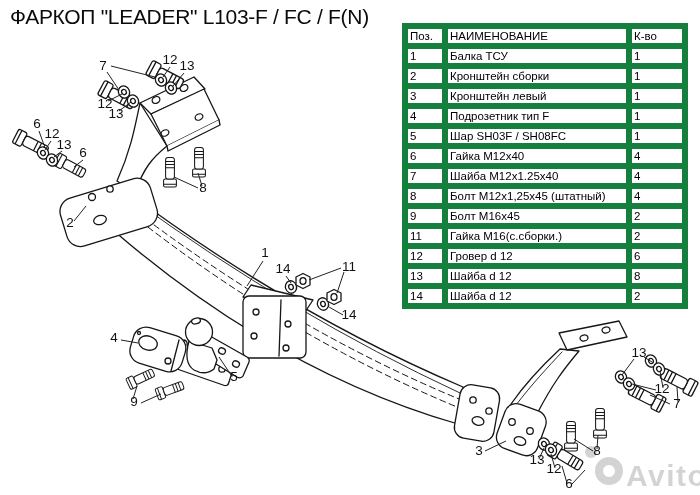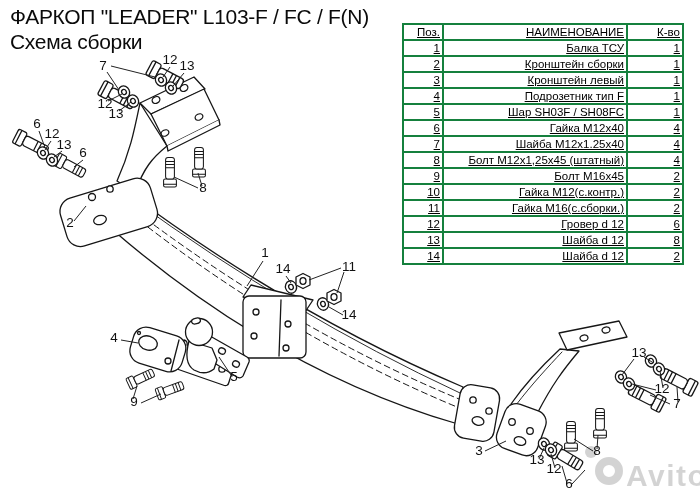--- a/index.html
+++ b/index.html
@@ -3,22 +3,22 @@
 <meta charset="utf-8">
 <style>
   html,body{margin:0;padding:0;background:#fff;}
   .stage{position:relative;width:700px;height:495px;background:#fff;overflow:hidden;
          font-family:"Liberation Sans",sans-serif;color:#000;}
   .stage svg{position:absolute;left:0;top:0;}
   .title{position:absolute;left:10px;top:5px;font-size:21px;line-height:1.17;
          letter-spacing:-0.3px;color:#0a0a0a;}
   table.parts{position:absolute;left:402px;top:23px;width:280px;border-collapse:collapse;
          border:1.5px solid #000;font-size:11.5px;table-layout:fixed;}
-  table.parts th,table.parts td{border:2px solid #15803d;text-align:right;padding:0 2px;
-         height:14px;line-height:1.1;white-space:nowrap;overflow:hidden;font-weight:normal;text-decoration:underline;}
+  table.parts th,table.parts td{border:6px solid #15803d;text-align:left;padding:0 2px;
+         height:14px;line-height:1.1;white-space:nowrap;overflow:hidden;font-weight:normal;}
   col.c-pos{width:40px;} col.c-name{width:184px;} col.c-qty{width:56px;}
   .art{stroke:#161616;stroke-width:1.3;fill:#fff;stroke-linejoin:round;stroke-linecap:round;}
   .thin{stroke:#161616;stroke-width:0.9;fill:none;}
   .dash{stroke:#161616;stroke-width:1;fill:none;stroke-dasharray:6 4;}
   .lead{stroke:#222;stroke-width:1;}
   .co{font-family:"Liberation Sans",sans-serif;font-size:13.5px;fill:#111;}
   .wm-text{font-family:"Liberation Sans",sans-serif;font-weight:bold;font-size:30px;letter-spacing:1.5px;}
 </style>
 </head>
 <body>
@@ -223,21 +223,20 @@
 
     <g opacity="0.17" fill="#000">
       <circle cx="591" cy="452" r="6"></circle>
       <circle cx="609" cy="471" r="10" fill="none" stroke="#000" stroke-width="8"></circle>
       <text class="wm-text" x="626" y="486">Avito</text>
     </g>
   </svg>
 
   <div class="title">
     <div>ФАРКОП "LEADER" L103-F / FC / F(N)</div>
-    <div>Схема сборки</div>
   </div>
 
   <table class="parts">
     <colgroup>
         <col class="c-pos">
         <col class="c-name">
         <col class="c-qty">
       </colgroup>
     <thead>
       <tr>
@@ -286,25 +285,20 @@
           <td>8</td>
           <td>Болт М12х1,25х45 (штатный)</td>
           <td>4</td>
         </tr>
       <tr>
           <td>9</td>
           <td>Болт М16х45</td>
           <td>2</td>
         </tr>
       <tr>
-          <td>10</td>
-          <td>Гайка М12(с.контр.)</td>
-          <td>2</td>
-        </tr>
-      <tr>
           <td>11</td>
           <td>Гайка М16(с.сборки.)</td>
           <td>2</td>
         </tr>
       <tr>
           <td>12</td>
           <td>Гровер d 12</td>
           <td>6</td>
         </tr>
       <tr>

